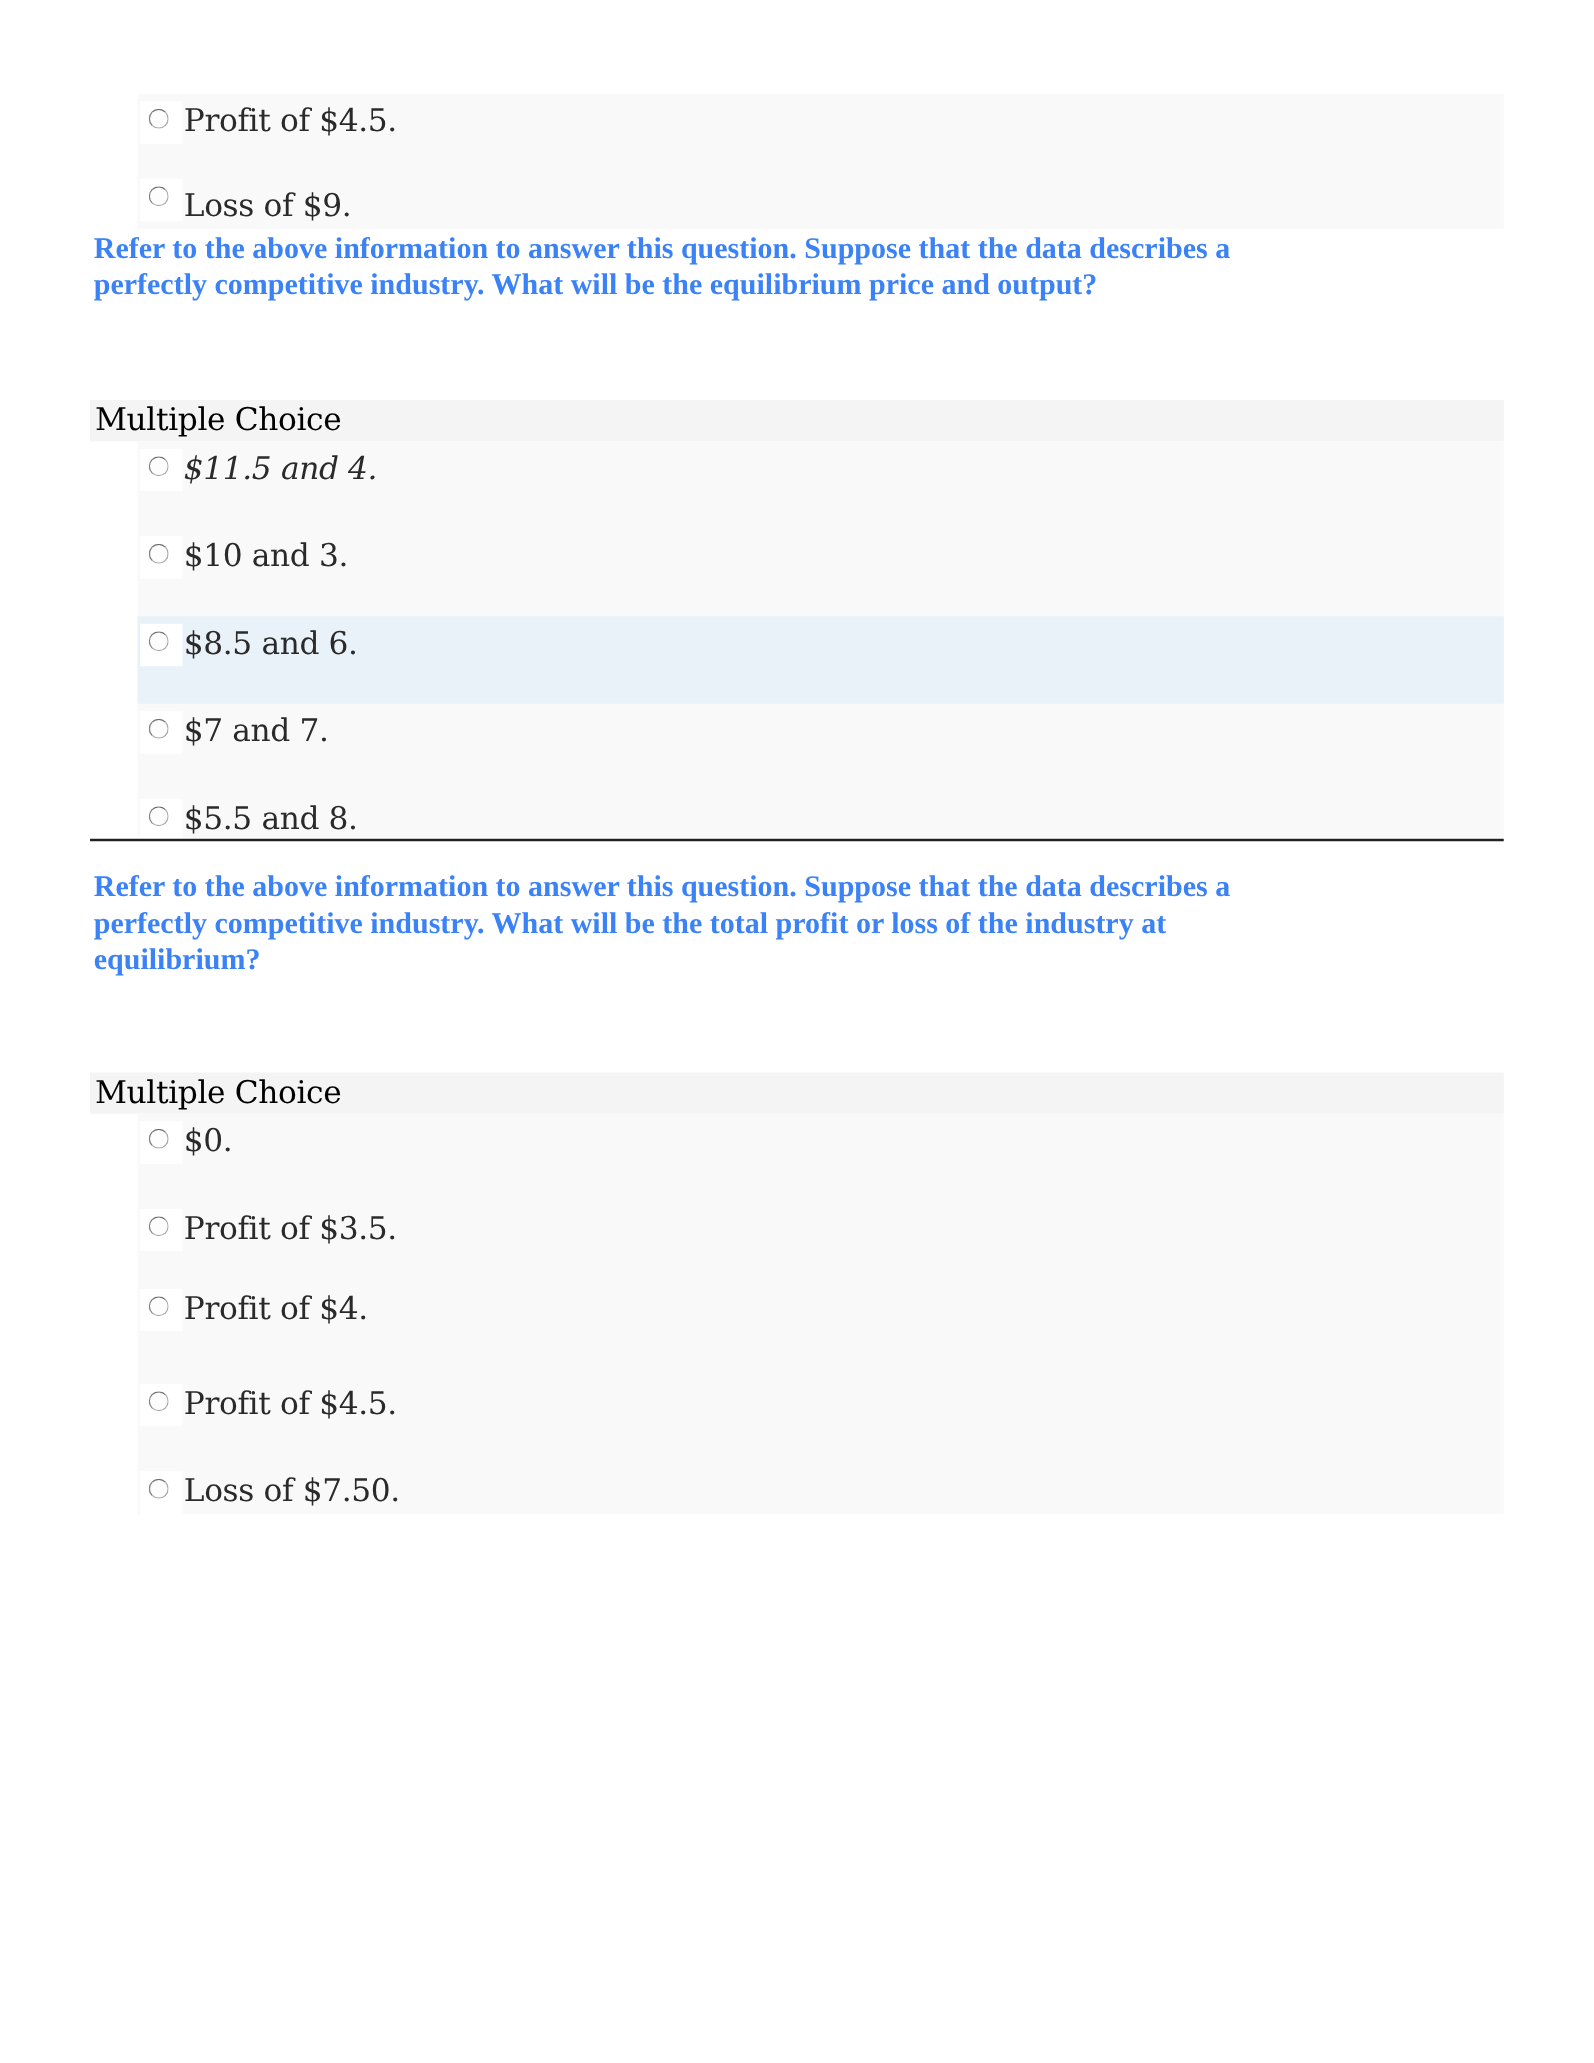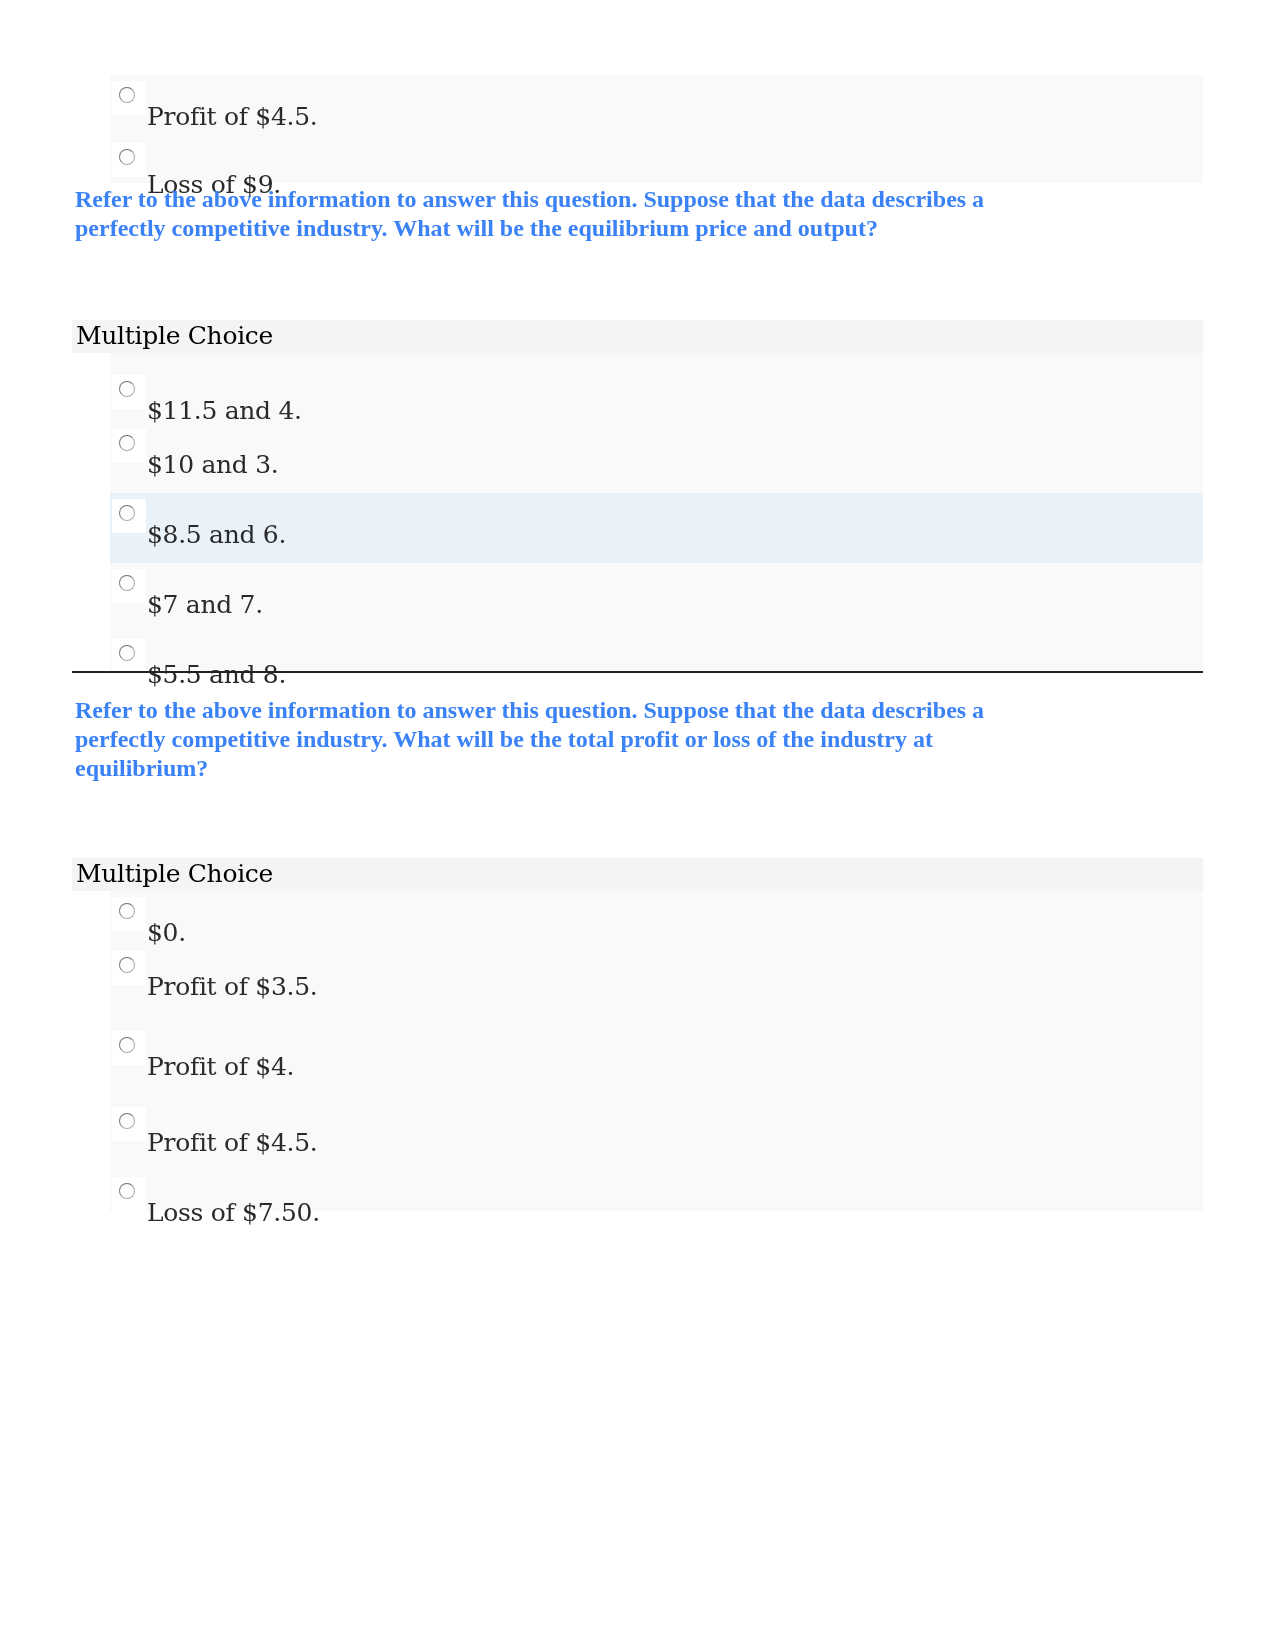--- a/index.html
+++ b/index.html
@@ -3,21 +3,21 @@
 <meta charset="utf-8">
 <style>
   html, body { margin:0; padding:0; background:#ffffff; }
   body { width:1275px; height:1650px; position:relative; overflow:hidden; color:#222; }
   .panel { position:absolute; left:110px; width:1093px; background:#f9f9f9; }
   .opt { position:absolute; left:0; width:1093px; height:70px; }
   .opt.hl { background:#e9f1f9; }
   .radio-box { position:absolute; left:2px; top:6px; width:34px; height:34px; background:#ffffff; }
   .radio { position:absolute; left:7px; top:6px; width:16px; height:16px; border-radius:50%;
            border:1.5px solid #a9a9a9; border-top-color:#6f6f6f; border-left-color:#7d7d7d; background:#fdfdfd; box-sizing:border-box; }
-  .opt-label { position:absolute; left:37px; top:6px; font-family:"DejaVu Serif", serif; font-size:25px; line-height:32px; color:#2a2a2a; letter-spacing:-0.3px; white-space:nowrap;margin-top:20px; }
+  .opt-label { position:absolute; left:37px; top:6px; font-family:"DejaVu Serif", serif; font-size:25px; line-height:32px; color:#2a2a2a; letter-spacing:-0.3px; white-space:nowrap; }
   .question { position:absolute; left:75px; width:980px; font-family:"Liberation Serif", serif; font-weight:bold; font-size:24px; line-height:29px; color:#3b82f6; }
   .mc-header { position:absolute; left:72px; width:1131px; height:33px; background:#f4f4f4; }
   .mc-header span { position:absolute; left:4px; top:0; font-family:"DejaVu Serif", serif; font-size:25px; line-height:32px; color:#000000; letter-spacing:-0.3px; }
   .divider { position:absolute; left:72px; width:1131px; height:2px; background:#222; }
 </style>
 </head>
 <body>
 
 <div class="panel" style="top:75px;height:108px;">
   <div class="opt" style="top:0;">
@@ -34,21 +34,21 @@
   </div>
 </div>
 
 <div class="question" style="top:185px;">Refer to the above information to answer this question. Suppose that the data describes a perfectly competitive industry. What will be the equilibrium price and output?</div>
 
 <div class="mc-header" style="top:320px;">
   <span>Multiple Choice</span>
 </div>
 
 <div class="panel" style="top:353px;height:317px;">
-  <div class="opt" style="top:16px;">
+  <div class="opt" style="top:0;font-style:italic;">
     <div class="radio-box">
         <div class="radio"></div>
       </div>
     <span class="opt-label">$11.5 and 4.</span>
   </div>
   <div class="opt" style="top:70px;">
     <div class="radio-box">
         <div class="radio"></div>
       </div>
     <span class="opt-label">$10 and 3.</span>
@@ -81,21 +81,21 @@
   <span>Multiple Choice</span>
 </div>
 
 <div class="panel" style="top:891px;height:320px;">
   <div class="opt" style="top:0;">
     <div class="radio-box">
         <div class="radio"></div>
       </div>
     <span class="opt-label">$0.</span>
   </div>
-  <div class="opt" style="top:54px;">
+  <div class="opt" style="top:70px;">
     <div class="radio-box">
         <div class="radio"></div>
       </div>
     <span class="opt-label">Profit of $3.5.</span>
   </div>
   <div class="opt" style="top:134px;">
     <div class="radio-box">
         <div class="radio"></div>
       </div>
     <span class="opt-label">Profit of $4.</span>

